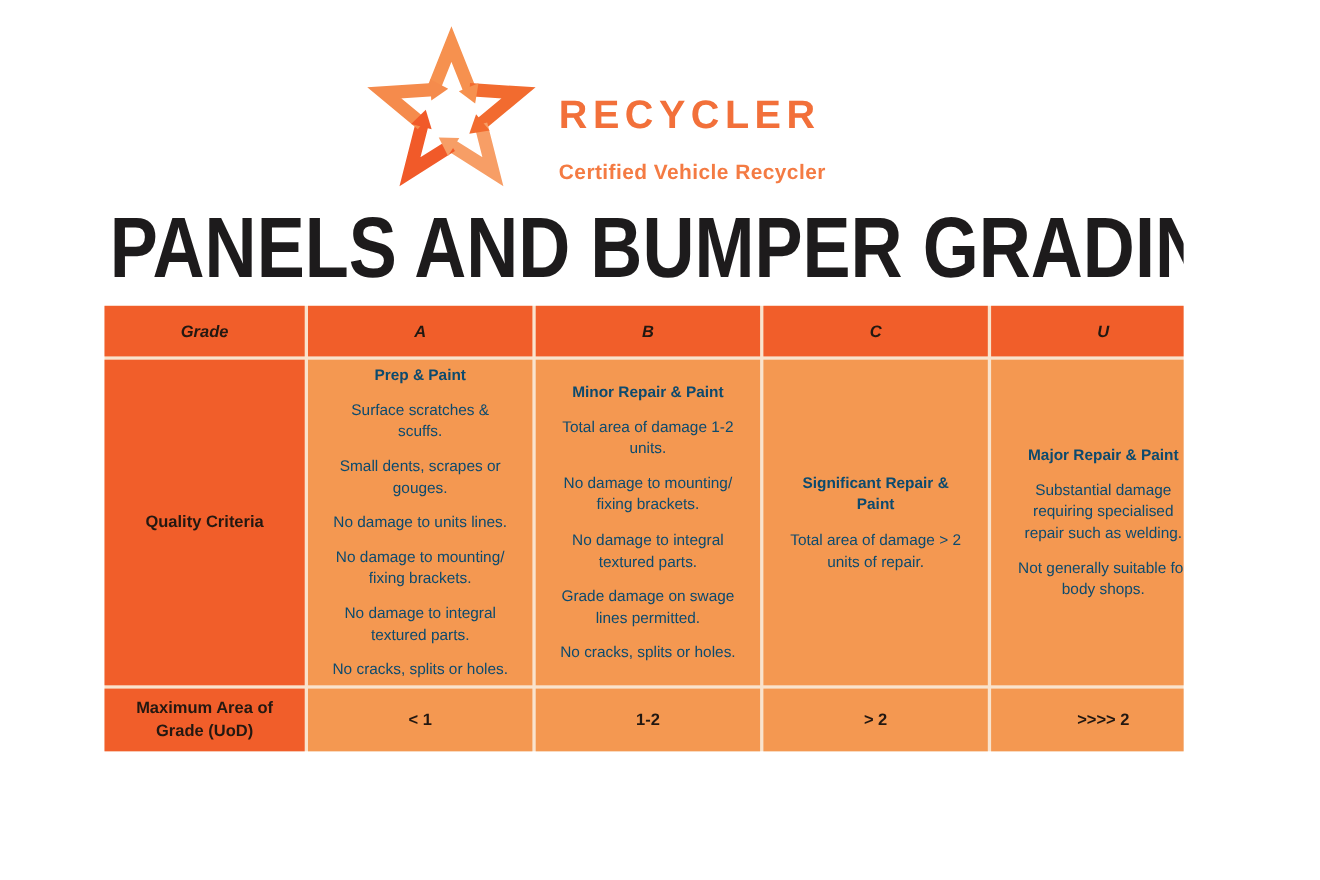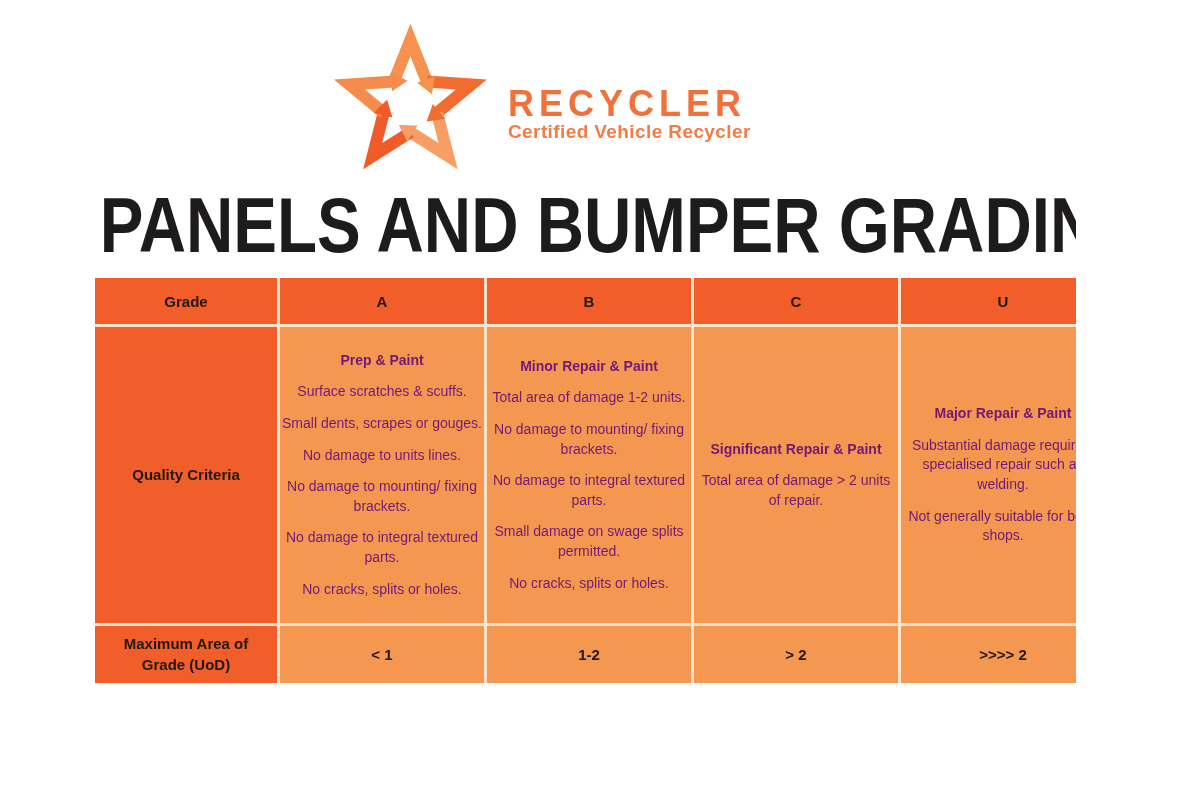--- a/index.html
+++ b/index.html
@@ -13,21 +13,21 @@
 
   
   .logo { position: absolute; left: 326px; top: 16px; display: flex; align-items: flex-start; }
   .logo-star { width: 172px; height: 162px; flex: 0 0 auto; }
   .logo-text { margin-left: 10px; padding-top: 70px; }
   .brand {
     font-size: 36px; font-weight: bold; color: #F2703A;
     letter-spacing: 5px; line-height: 1;
   }
   .tagline {
-    margin-top: 0; font-size: 19px; font-weight: bold;
+    margin-top: 26px; font-size: 19px; font-weight: bold;
     color: #F47B43; letter-spacing: 0.4px; line-height: 1;
   }
 
   
   .title {
     position: absolute; top: 186px; left: 0; width: 100%;
     text-align: center; font-size: 78px; font-weight: bold;
     color: #1D1B1C; line-height: 1;
   }
   .title .squeeze { display: inline-block; transform: scaleX(0.84); transform-origin: center; white-space: nowrap; }
@@ -41,23 +41,23 @@
     gap: 3px;
     background: #F9E3CD; 
   }
   .cell {
     display: flex; flex-direction: column;
     align-items: center; justify-content: center;
     text-align: center; overflow: hidden;
   }
   .dark  { background: #F15E2A; }
   .light { background: #F49851; }
-  .head-cell { font-size: 15px; font-weight: bold; color: #231811; }
+  .head-cell { font-size: 15px; font-weight: bold; color: #231811; font-style: italic; }
   .label-cell { font-size: 15px; font-weight: bold; color: #231811; padding: 12px 24px; line-height: 1.35; }
-  .criteria-cell { padding: 8px 2px; font-size: 14px; color: #701a75; line-height: 1.4; }
+  .criteria-cell { padding: 8px 21px; font-size: 14px; color: #0c4a6e; line-height: 1.4; }
   .criteria-cell p { margin: 6px 0; }
   .criteria-cell p.h { font-weight: bold; }
   .value-cell { font-size: 15px; font-weight: bold; color: #231811; }
 </style>
 </head>
 <body>
 
 <div class="page">
 
   <div class="logo">
@@ -105,21 +105,21 @@
       <p>No damage to mounting/ fixing brackets.</p>
       <p>No damage to integral textured parts.</p>
       <p>No cracks, splits or holes.</p>
     </div>
 
     <div class="cell light criteria-cell">
       <p class="h">Minor Repair &amp; Paint</p>
       <p>Total area of damage 1-2 units.</p>
       <p>No damage to mounting/ fixing brackets.</p>
       <p>No damage to integral textured parts.</p>
-      <p>Small damage on swage splits permitted.</p>
+      <p>Grade damage on swage lines permitted.</p>
       <p>No cracks, splits or holes.</p>
     </div>
 
     <div class="cell light criteria-cell">
       <p class="h">Significant Repair &amp; Paint</p>
       <p>Total area of damage &gt; 2 units of repair.</p>
     </div>
 
     <div class="cell light criteria-cell">
       <p class="h">Major Repair &amp; Paint</p>

